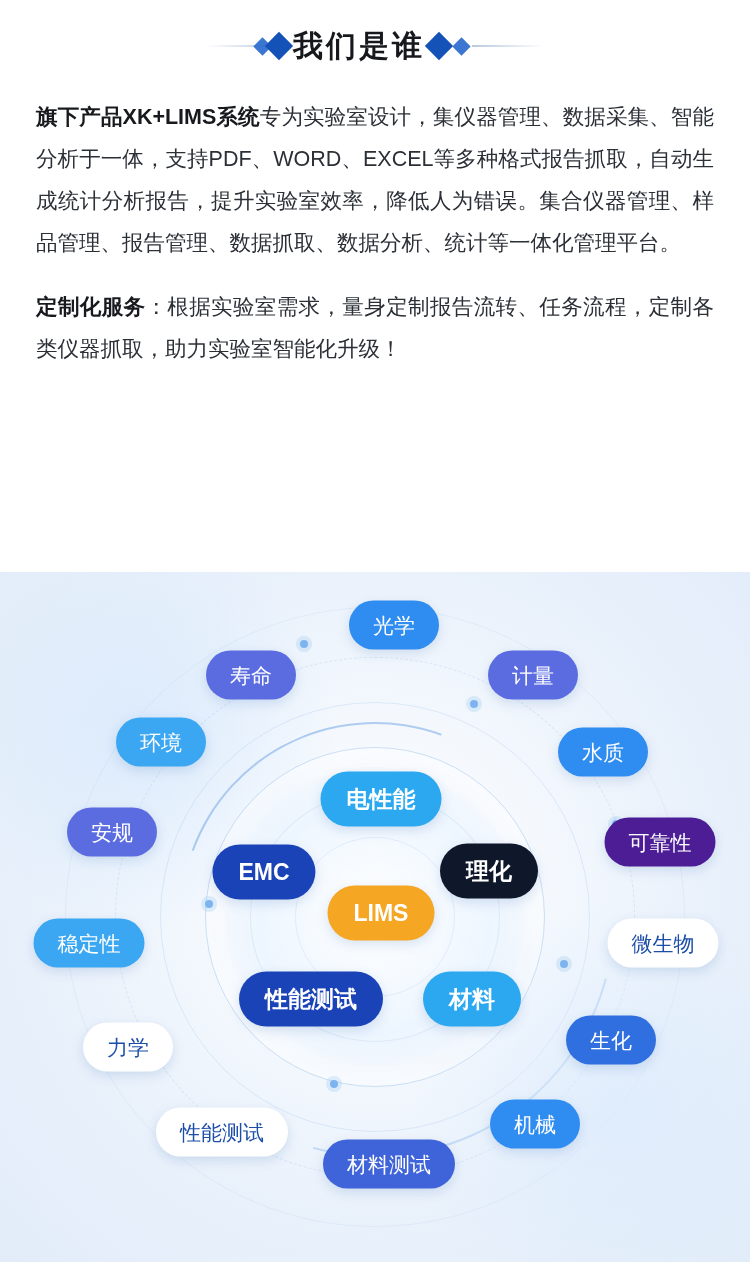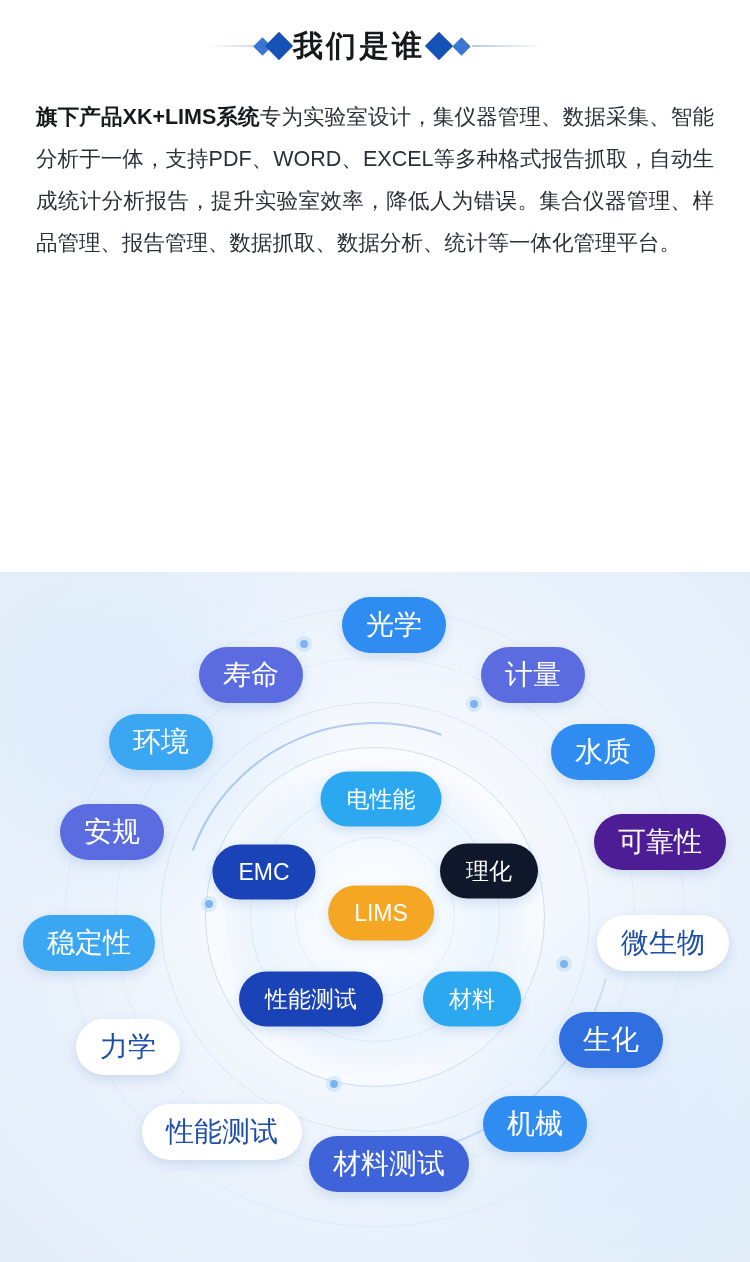--- a/index.html
+++ b/index.html
@@ -153,22 +153,22 @@
     white-space: nowrap;
     display: flex;
     align-items: center;
     justify-content: center;
     font-size: 19px;
     line-height: 1;
     padding: 13px 20px;
     box-shadow: 0 4px 12px rgba(60,110,180,.18);
   }
   .pill.white { background: #ffffff; }
-  .pill.lg { font-size: 23px; padding: 16px 26px; font-weight: normal; }
-  .pill.md { font-size: 28px; padding: 14px 24px; }
+  .pill.lg { font-size: 23px; padding: 16px 26px; font-weight: bold; }
+  .pill.md { font-size: 21px; padding: 14px 24px; }
 </style>
 </head>
 <body>
 
 <div class="page">
 
   <div class="header">
     <div class="rule"></div>
     <div class="diamond-pair left">
       <span class="diamond small"></span>
@@ -177,20 +177,21 @@
     <div class="title">我们是谁</div>
     <div class="diamond-pair">
       <span class="diamond"></span>
       <span class="diamond small" style="margin-left:6px;"></span>
     </div>
     <div class="rule right"></div>
   </div>
 
   <div class="content">
     <p class="para"><b>旗下产品XK+LIMS系统</b><span>专为实验室设计，集仪器管理、数据采集、智能分析于一体，支持PDF、WORD、EXCEL等多种格式报告抓取，自动生成统计分析报告，提升实验室效率，降低人为错误。集合仪器管理、样品管理、报告管理、数据抓取、数据分析、统计等一体化管理平台。</span></p>
+    <p class="para"><b>定制化服务</b><span>：根据实验室需求，量身定制报告流转、任务流程，定制各类仪器抓取，助力实验室智能化升级！</span></p>
   </div>
 
   <div class="graphic">
     <div class="ring r6"></div>
     <div class="ring r5"></div>
     <div class="ring r4"></div>
     <div class="ring r3"></div>
     <div class="ring r2"></div>
     <div class="ring r1"></div>
     <div class="arc"></div>

